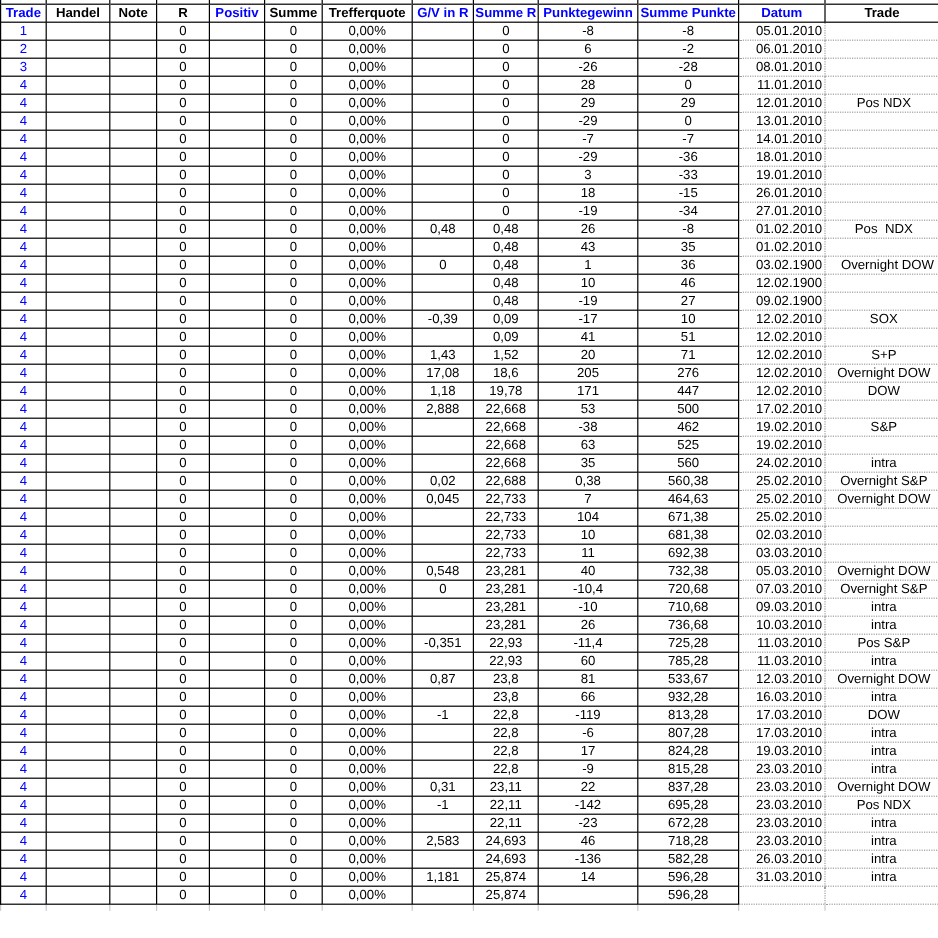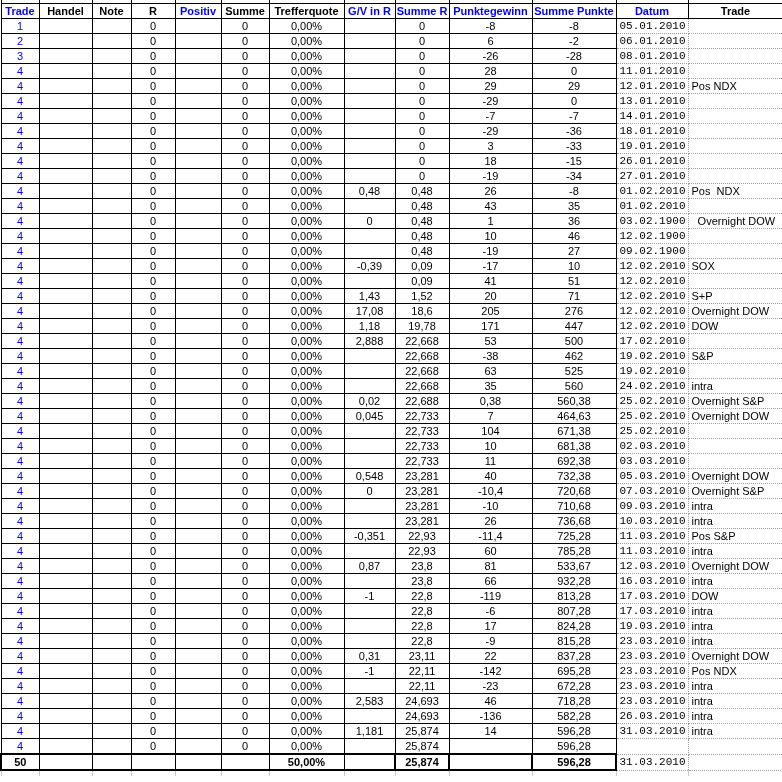--- a/index.html
+++ b/index.html
@@ -8,23 +8,23 @@
     font-family:"Liberation Sans", sans-serif; font-size:11px; color:#000;
   }
   table.grid { border-collapse:collapse; table-layout:fixed; width:782px; }
   td {
     padding:0; height:14px; line-height:14px; overflow:hidden;
     white-space:pre; font-size:11px; vertical-align:middle;
   }
   
   td.m  { border:1px solid #000; text-align:center; }
   
-  td.dt { border-bottom:1px dotted #9d9d9d; border-right:1px dotted #9d9d9d; text-align:right; padding-right:2px;font-family:Liberation Mono, monospace; }
+  td.dt { border-bottom:1px dotted #9d9d9d; border-right:1px dotted #9d9d9d; text-align:right; padding-right:2px; }
   
-  td.t2 { border-bottom:1px dotted #9d9d9d; border-right:1px dotted #9d9d9d; text-align:left; padding-left:3px; }
+  td.t2 { border-bottom:1px dotted #9d9d9d; border-right:1px dotted #9d9d9d; text-align:center; padding-left:3px; }
   
   tr.hdr td { border:1px solid #000; font-weight:bold; text-align:center; height:14px; }
   .blue { color:#0000ff; }
   
   td.c0 { color:#0000ff; }
   
   tr.strip-top td { height:3px; border-left:1px solid #000; border-right:1px solid #000; }
   
   tr.strip-bot td { height:5px; border-left:1px solid #c9c9d6; border-right:1px solid #c9c9d6; }
   
@@ -813,35 +813,20 @@
           <td class="m"></td>
           <td class="m">0</td>
           <td class="m">0,00%</td>
           <td class="m"></td>
           <td class="m">25,874</td>
           <td class="m"></td>
           <td class="m">596,28</td>
           <td class="dt"></td>
           <td class="t2"></td>
         </tr>
-        <tr class="total">
-          <td class="m c0">50</td>
-          <td class="m"></td>
-          <td class="m"></td>
-          <td class="m"></td>
-          <td class="m"></td>
-          <td class="m"></td>
-          <td class="m">50,00%</td>
-          <td class="m"></td>
-          <td class="m thickL thickR">25,874</td>
-          <td class="m"></td>
-          <td class="m thickL thickR">596,28</td>
-          <td class="dt">31.03.2010</td>
-          <td class="t2"></td>
-        </tr>
         <tr class="strip-bot">
           <td class=""></td>
           <td class=""></td>
           <td class=""></td>
           <td class=""></td>
           <td class=""></td>
           <td class=""></td>
           <td class=""></td>
           <td class=""></td>
           <td class=""></td>

